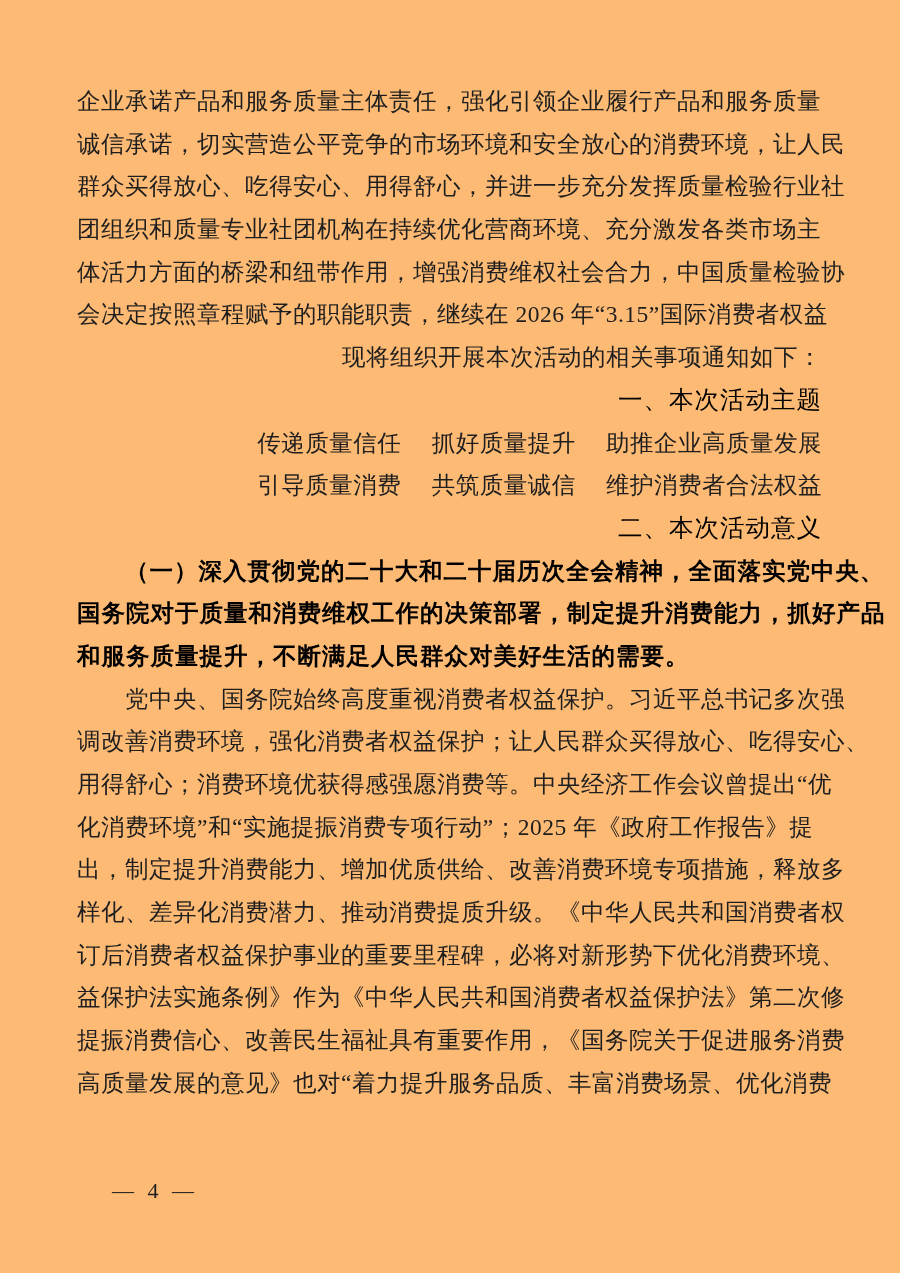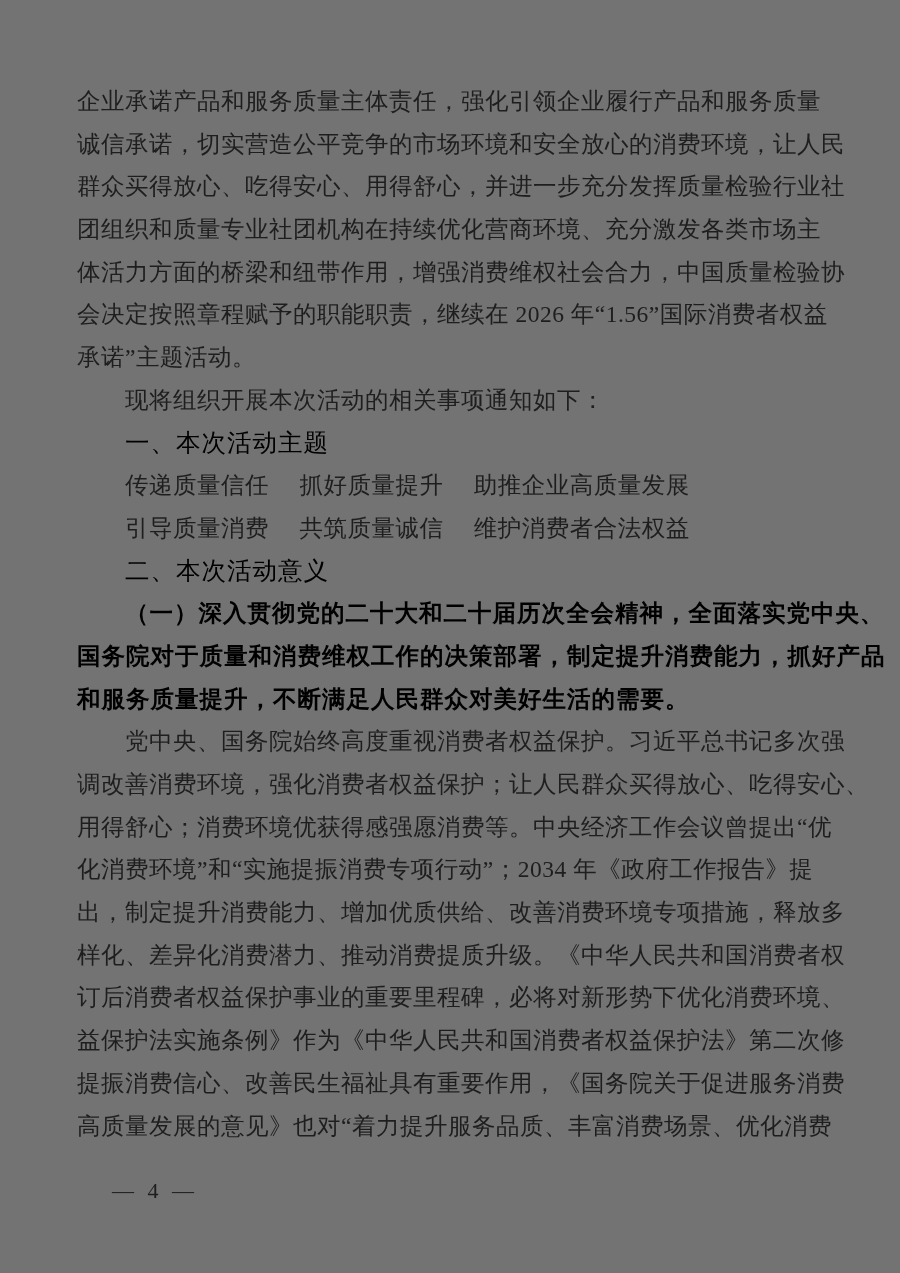--- a/index.html
+++ b/index.html
@@ -4,40 +4,41 @@
 <style>
   html, body {
     margin: 0;
     padding: 0;
     background: #ffffff;
   }
   .page {
     position: relative;
     width: 900px;
     height: 1273px;
-    background: #737373;
+    background: #fdba74;
     overflow: hidden;
     font-family: "Liberation Serif", serif;
   }
   .content {
     position: absolute;
     left: 77px;
     top: 80px;
     width: 745px;
   }
   .line {
     height: 42.7px;
     line-height: 42.7px;
     font-size: 23.5px;
     color: #1e1e1e;
     white-space: nowrap;
     letter-spacing: 0.5px;
   }
   .line.indent {
     padding-left: 48px;
+    text-align: right;
   }
   .line.heading {
     font-family: "Liberation Sans", sans-serif;
     font-weight: 400;
     color: #000000;
     font-size: 24.5px;
     letter-spacing: 1px;
   }
   .line.emphasis {
     font-weight: 700;
@@ -58,34 +59,33 @@
 </head>
 <body>
 
 <div class="page">
   <div class="content">
       <div class="line body">企业承诺产品和服务质量主体责任，强化引领企业履行产品和服务质量</div>
       <div class="line body">诚信承诺，切实营造公平竞争的市场环境和安全放心的消费环境，让人民</div>
       <div class="line body">群众买得放心、吃得安心、用得舒心，并进一步充分发挥质量检验行业社</div>
       <div class="line body">团组织和质量专业社团机构在持续优化营商环境、充分激发各类市场主</div>
       <div class="line body">体活力方面的桥梁和纽带作用，增强消费维权社会合力，中国质量检验协</div>
-      <div class="line body">会决定按照章程赋予的职能职责，继续在 2026 年“1.56”国际消费者权益</div>
-      <div class="line body">承诺”主题活动。</div>
+      <div class="line body">会决定按照章程赋予的职能职责，继续在 2026 年“3.15”国际消费者权益</div>
       <div class="line body indent">现将组织开展本次活动的相关事项通知如下：</div>
       <div class="line heading indent">一、本次活动主题</div>
       <div class="line body indent">传递质量信任　 抓好质量提升　 助推企业高质量发展</div>
       <div class="line body indent">引导质量消费　 共筑质量诚信　 维护消费者合法权益</div>
       <div class="line heading indent">二、本次活动意义</div>
       <div class="line emphasis indent">（一）深入贯彻党的二十大和二十届历次全会精神，全面落实党中央、</div>
       <div class="line emphasis">国务院对于质量和消费维权工作的决策部署，制定提升消费能力，抓好产品</div>
       <div class="line emphasis">和服务质量提升，不断满足人民群众对美好生活的需要。</div>
       <div class="line body indent">党中央、国务院始终高度重视消费者权益保护。习近平总书记多次强</div>
       <div class="line body">调改善消费环境，强化消费者权益保护；让人民群众买得放心、吃得安心、</div>
       <div class="line body">用得舒心；消费环境优获得感强愿消费等。中央经济工作会议曾提出“优</div>
-      <div class="line body">化消费环境”和“实施提振消费专项行动”；2034 年《政府工作报告》提</div>
+      <div class="line body">化消费环境”和“实施提振消费专项行动”；2025 年《政府工作报告》提</div>
       <div class="line body">出，制定提升消费能力、增加优质供给、改善消费环境专项措施，释放多</div>
       <div class="line body">样化、差异化消费潜力、推动消费提质升级。《中华人民共和国消费者权</div>
       <div class="line body">订后消费者权益保护事业的重要里程碑，必将对新形势下优化消费环境、</div>
       <div class="line body">益保护法实施条例》作为《中华人民共和国消费者权益保护法》第二次修</div>
       <div class="line body">提振消费信心、改善民生福祉具有重要作用，《国务院关于促进服务消费</div>
       <div class="line body">高质量发展的意见》也对“着力提升服务品质、丰富消费场景、优化消费</div>
     </div>
   <div class="footer">— 4 —</div>
 </div>
 

